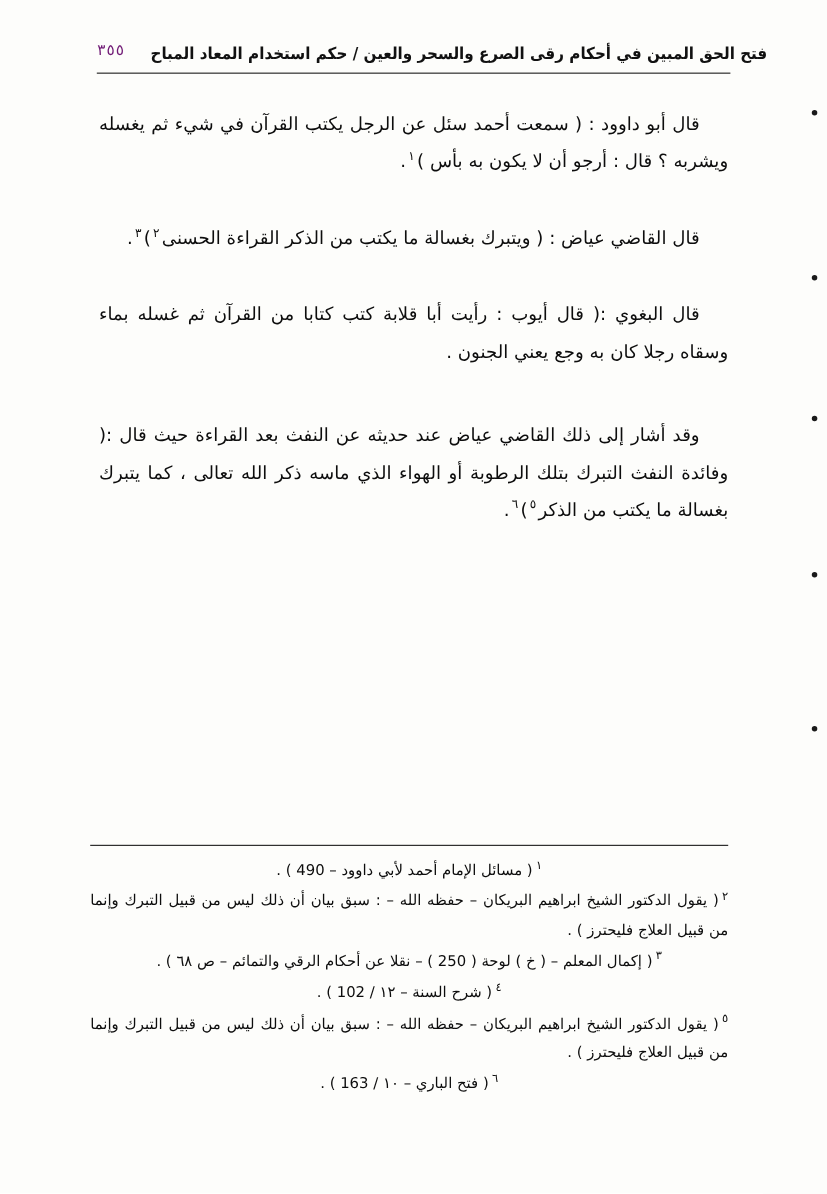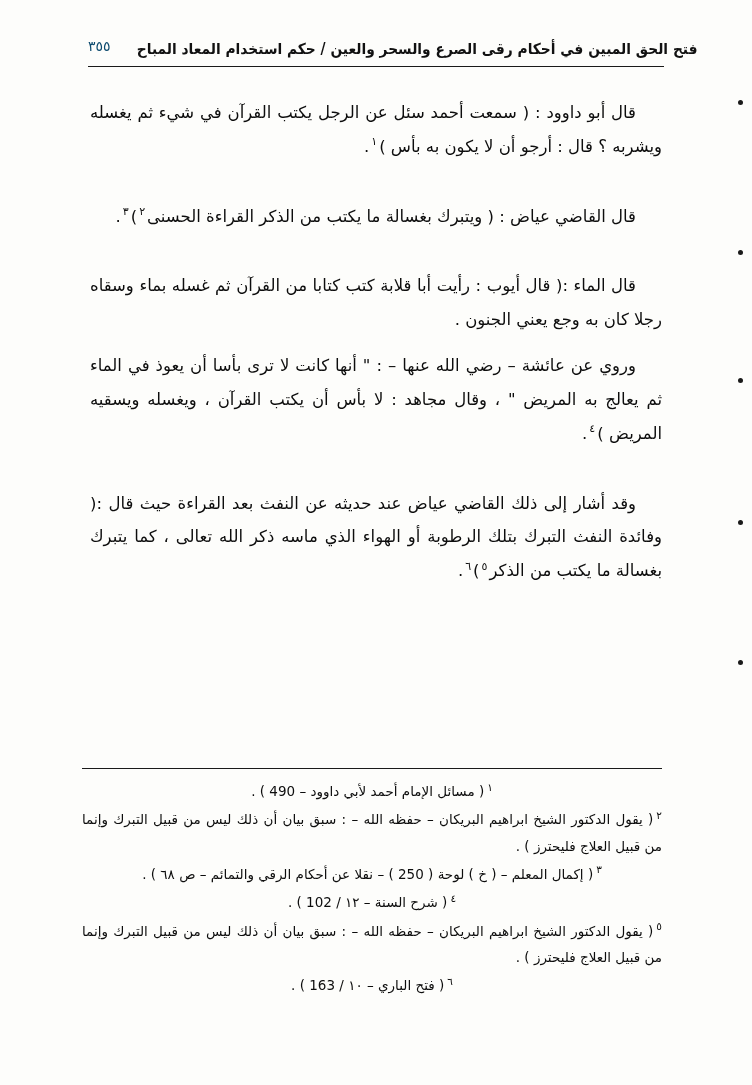--- a/index.html
+++ b/index.html
@@ -37,22 +37,23 @@
     white-space: nowrap;
     color: #111;
     transform: scaleX(0.92);
     transform-origin: right center;
   }
   .header-page-number {
     position: absolute;
     left: 0;
     top: 4px;
     font-size: 14px;
-    color: #0c4a6e;
+    color: #701a75;
     letter-spacing: 1px;
+    font-family: Liberation Mono, monospace;
   }
   .header-rule {
     position: absolute;
     top: 66px;
     left: 88px;
     right: 88px;
     border-top: 1.6px solid #1a1a1a;
   }
 
   
@@ -152,28 +153,25 @@
 
     <div class="gap-lg"></div>
 
     <p class="para indent">
       <span>قال القاضي عياض : ( ويتبرك بغسالة ما يكتب من الذكر القراءة الحسنى</span><sup class="fn">٢</sup><span>)</span><sup class="fn">٣</sup><span>.</span>
     </p>
 
     <div class="gap-lg"></div>
 
     <p class="para indent">
-      <span>قال الماء :( قال أيوب : رأيت أبا قلابة كتب كتابا من القرآن ثم غسله بماء وسقاه رجلا كان به وجع يعني الجنون .</span>
+      <span>قال البغوي :( قال أيوب : رأيت أبا قلابة كتب كتابا من القرآن ثم غسله بماء وسقاه رجلا كان به وجع يعني الجنون .</span>
     </p>
 
     <div class="gap-sm"></div>
 
-    <p class="para indent">
-      <span>وروي عن عائشة – رضي الله عنها – : " أنها كانت لا ترى بأسا أن يعوذ في الماء ثم يعالج به المريض " ، وقال مجاهد : لا بأس أن يكتب القرآن ، ويغسله ويسقيه المريض )</span><sup class="fn">٤</sup><span>.</span>
-    </p>
 
     <div class="gap-lg"></div>
 
     <p class="para indent">
       <span>وقد أشار إلى ذلك القاضي عياض عند حديثه عن النفث بعد القراءة حيث قال :( وفائدة النفث التبرك بتلك الرطوبة أو الهواء الذي ماسه ذكر الله تعالى ، كما يتبرك بغسالة ما يكتب من  الذكر</span><sup class="fn">٥</sup><span>)</span><sup class="fn">٦</sup><span>.</span>
     </p>
 
   </div>
 
   <div class="fn-rule"></div>

